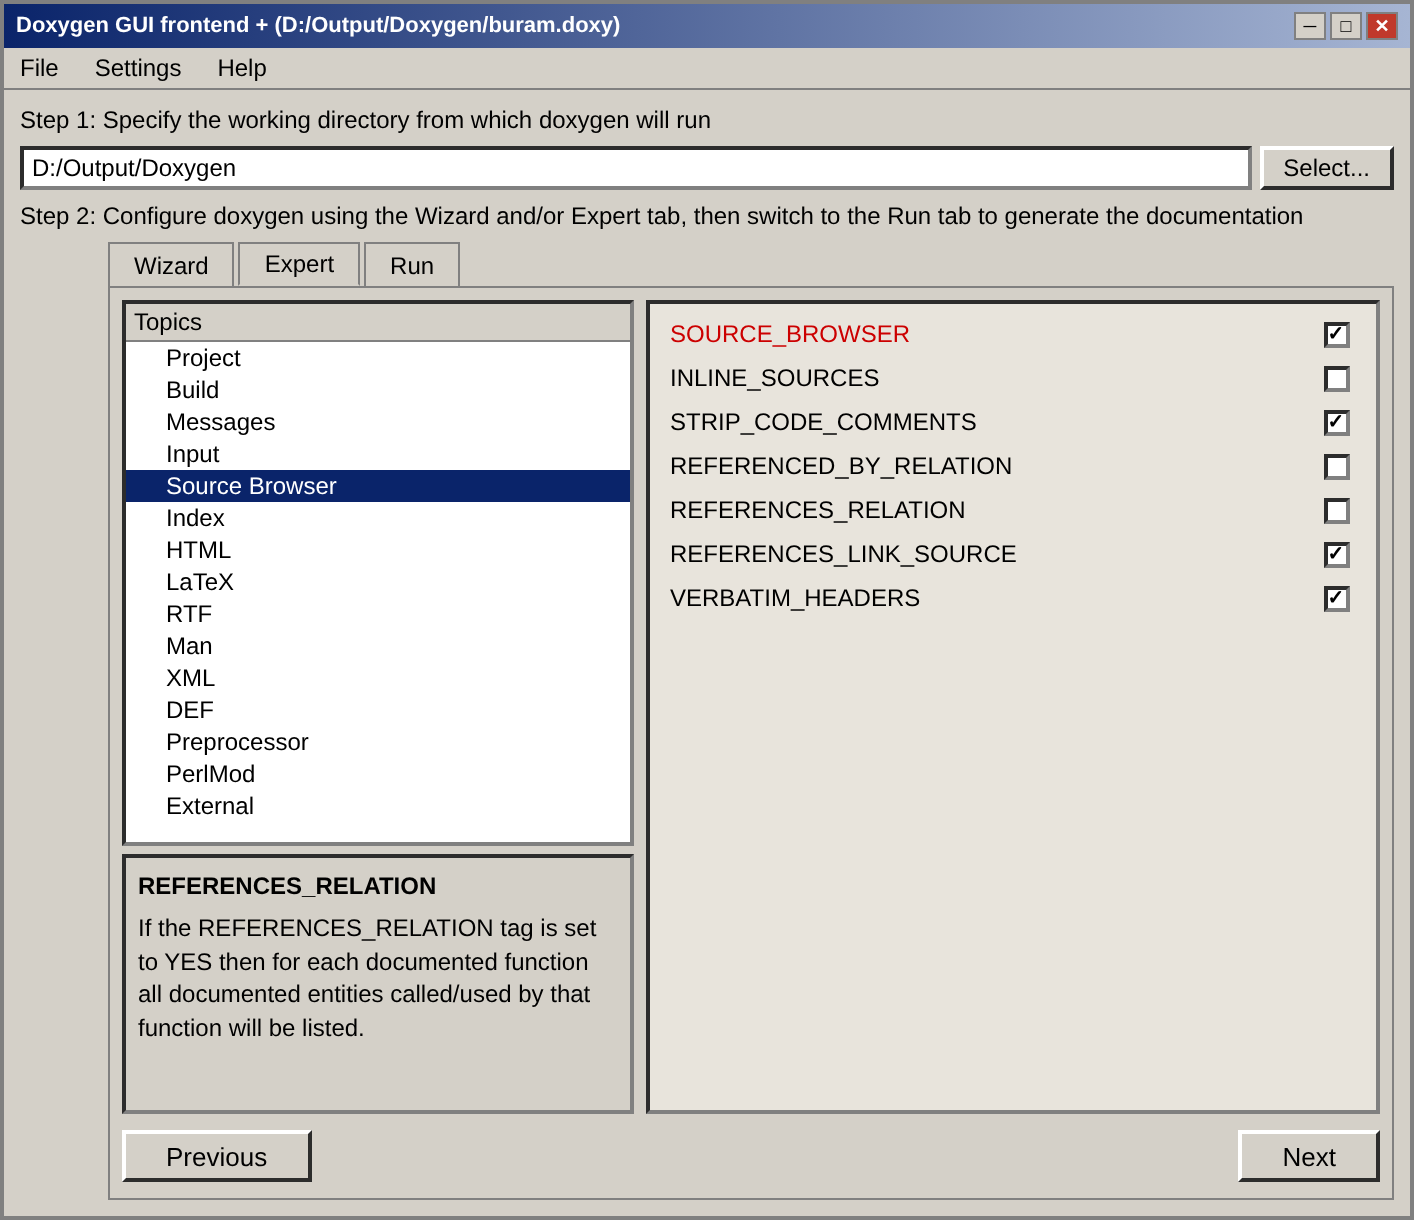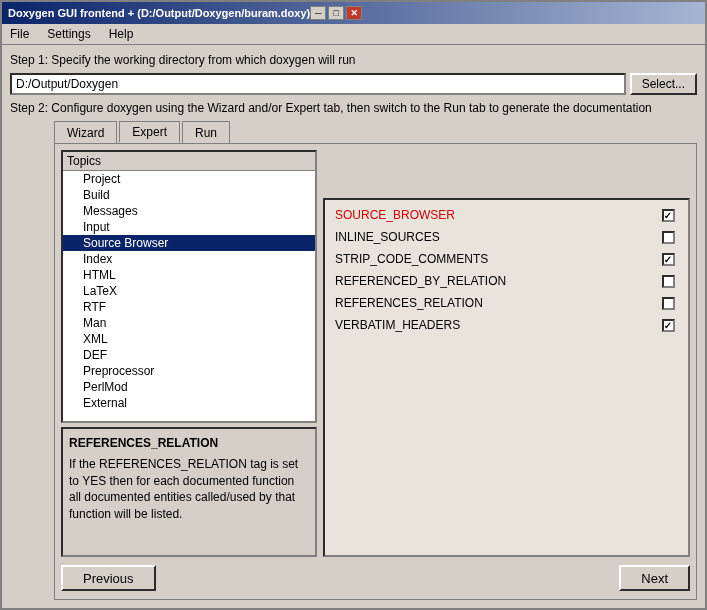--- a/index.html
+++ b/index.html
@@ -18,20 +18,21 @@
       background: #d4d0c8;
       display: flex;
       flex-direction: column;
     }
     .title-bar {
       background: linear-gradient(to right, #0a246a, #a6b5d3);
       color: white;
       padding: 3px 6px;
       display: flex;
       align-items: center;
+      justify-content: space-between;
       height: 22px;
       flex-shrink: 0;
     }
     .title-bar-text {
       font-size: 11px;
       font-weight: bold;
       white-space: nowrap;
     }
     .title-bar-buttons {
       display: flex;
@@ -190,21 +191,20 @@
       margin-bottom: 4px;
     }
     .right-panel {
       flex: 1;
       border: 2px inset #808080;
       background: #e8e4dc;
       padding: 6px 10px;
       display: flex;
       flex-direction: column;
       gap: 4px;
-      margin-top: 48px;
     }
     .option-row {
       display: flex;
       align-items: center;
       justify-content: space-between;
       padding: 1px 0;
     }
     .option-name {
       font-size: 12px;
     }
@@ -352,20 +352,26 @@
                   <div class="cb"></div>
                 </div>
               </div>
               <div class="option-row">
                 <span class="option-name">REFERENCES_RELATION</span>
                 <div class="checkbox-wrapper">
                   <div class="cb"></div>
                 </div>
               </div>
               <div class="option-row">
+                <span class="option-name">REFERENCES_LINK_SOURCE</span>
+                <div class="checkbox-wrapper">
+                  <div class="cb checked"></div>
+                </div>
+              </div>
+              <div class="option-row">
                 <span class="option-name">VERBATIM_HEADERS</span>
                 <div class="checkbox-wrapper">
                   <div class="cb checked"></div>
                 </div>
               </div>
             </div>
         </div>
 
         <div class="bottom-buttons">
           <button class="nav-btn">Previous</button>

